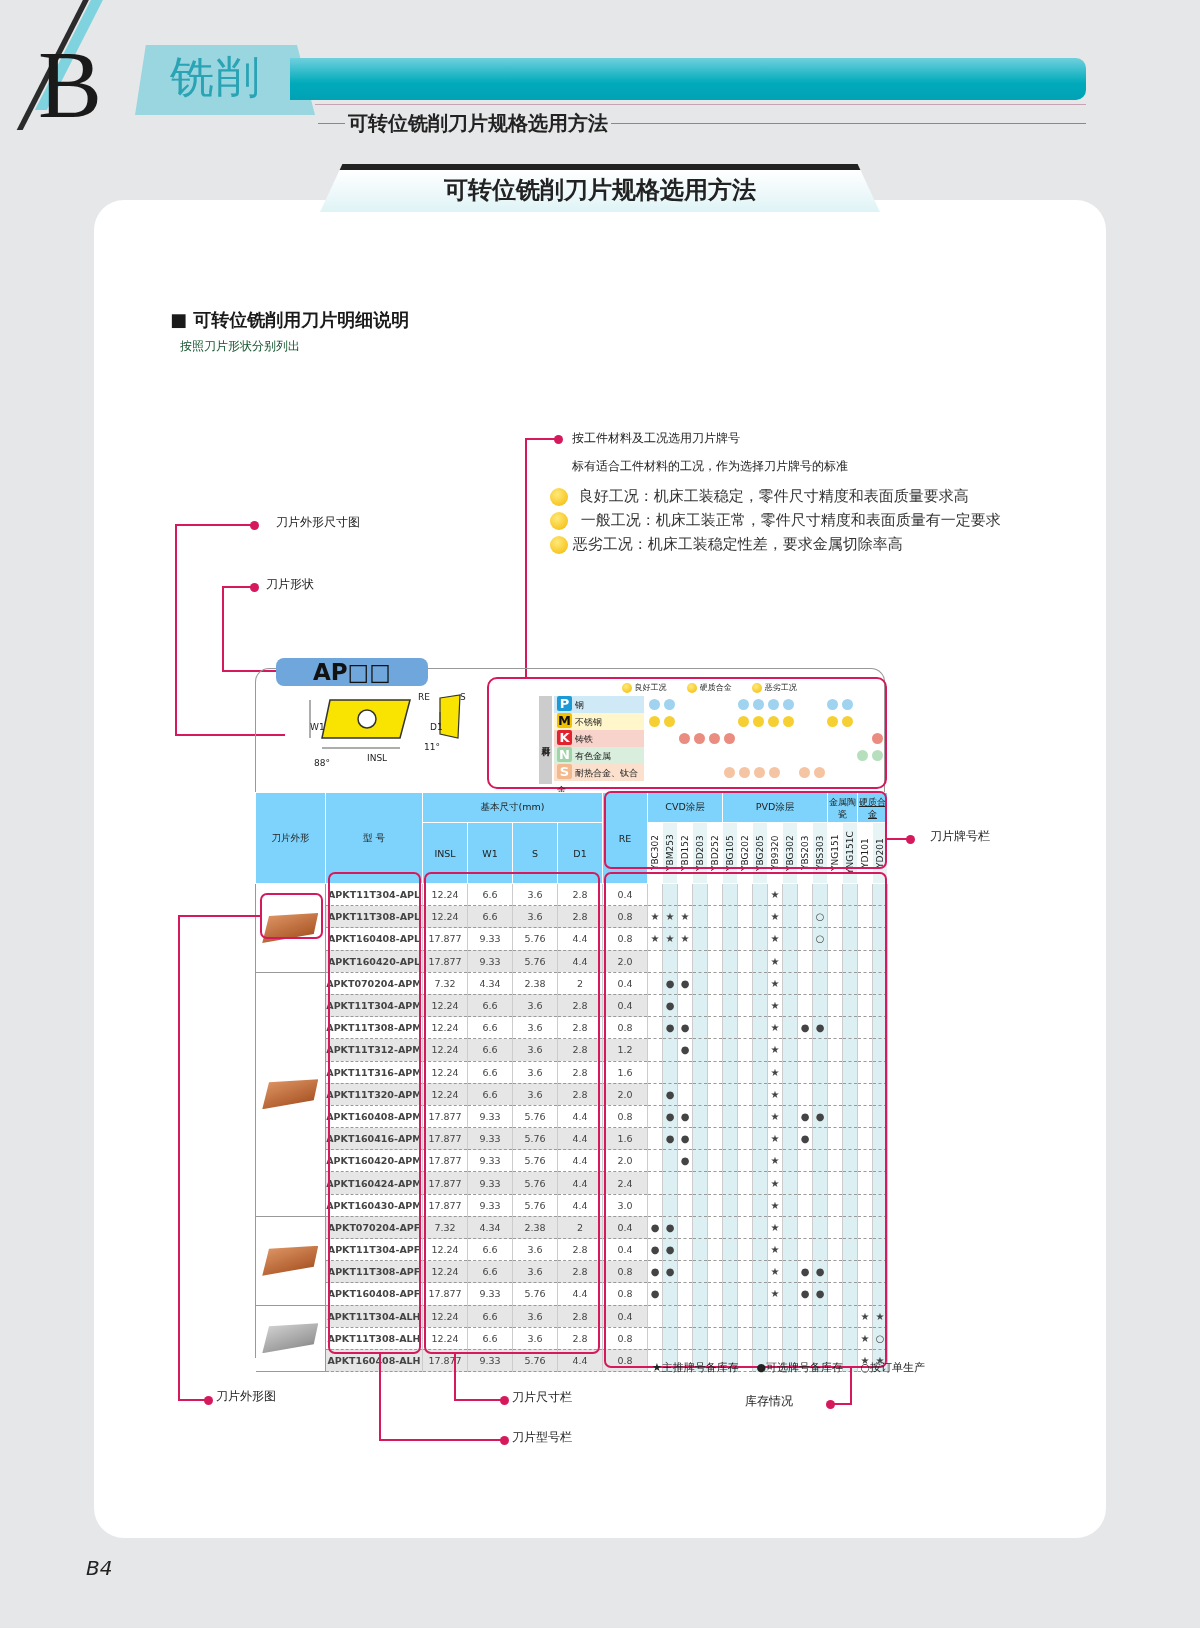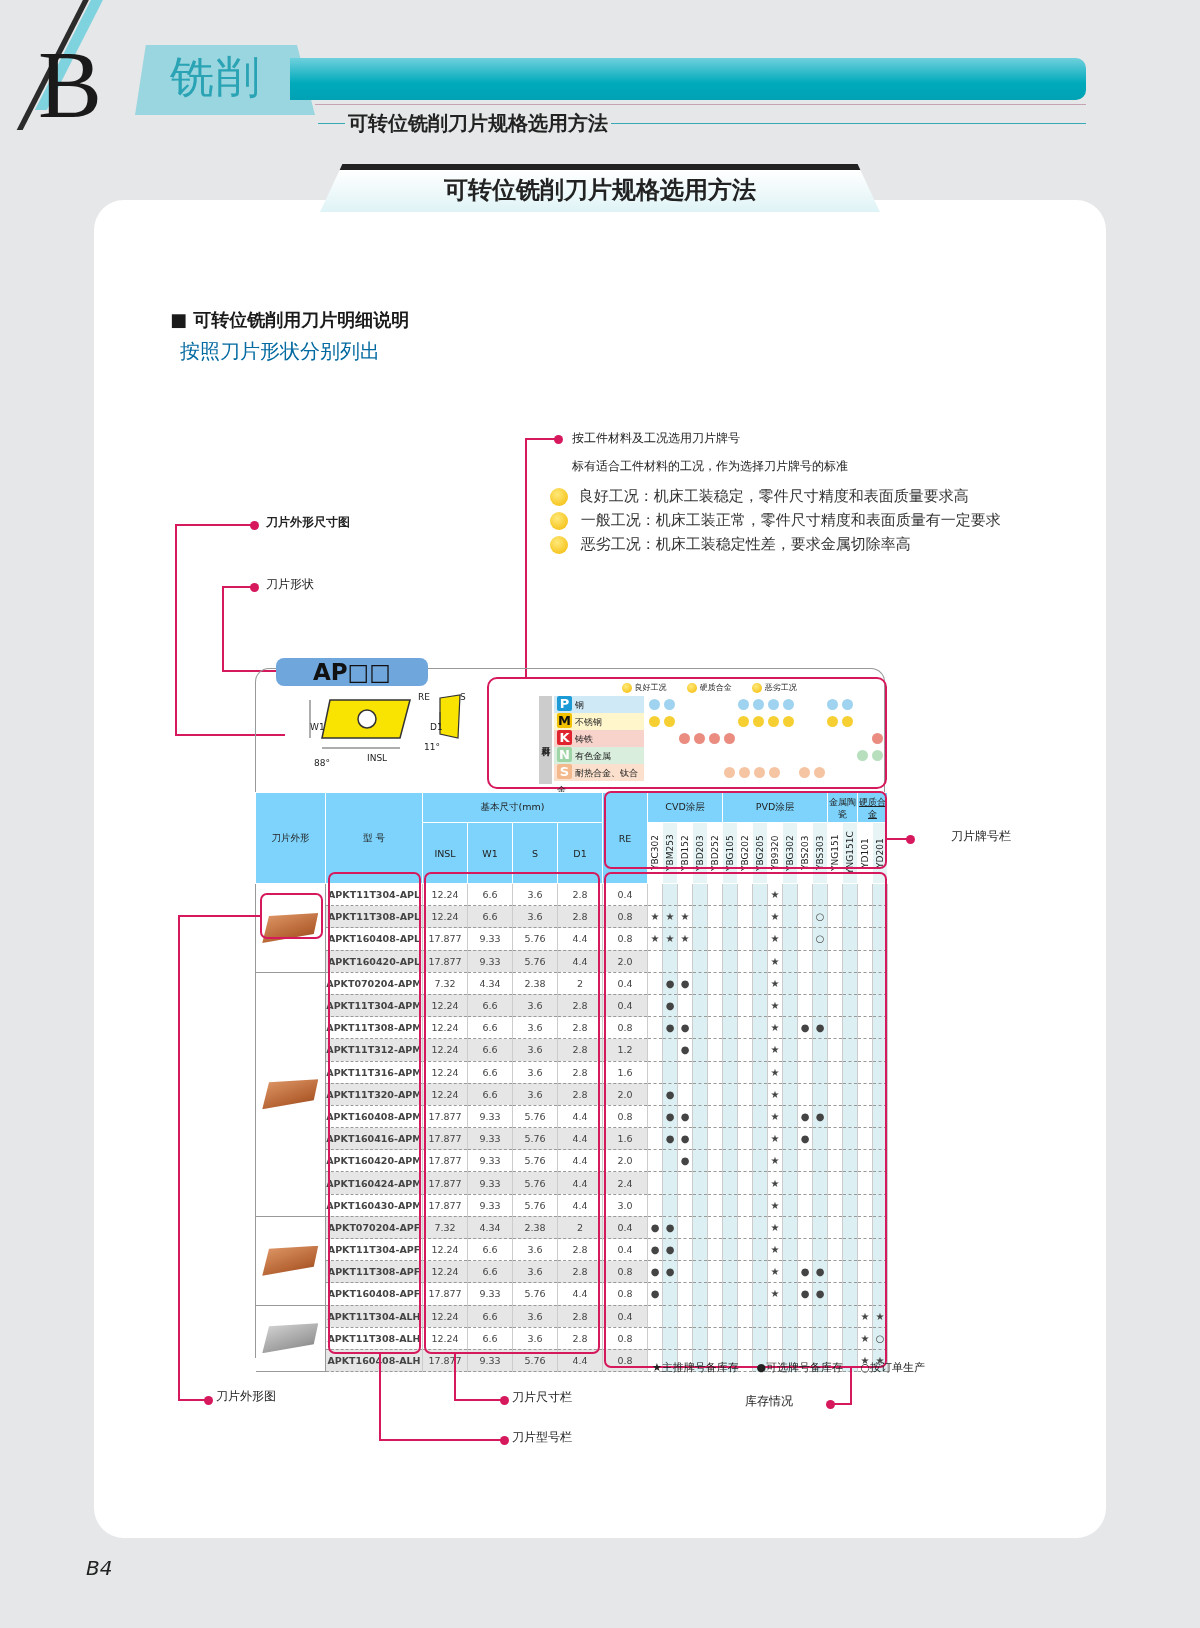--- a/index.html
+++ b/index.html
@@ -16,21 +16,21 @@
   .band-line1 { left: 315px; top: 104px; width: 771px; height: 1px; background: #c6a3b2; }
   .band-line2 { left: 318px; top: 123px; width: 768px; height: 1px; background: #3aa9b6; }
   .sub-title { left: 345px; top: 110px; font-size: 20px; font-weight: bold; color: #222; background: #e6e7e8; padding: 0 3px; }
 
   .section-tab { left: 320px; top: 164px; width: 560px; height: 48px; background: linear-gradient(#ffffff, #dff3f6); border-top: 6px solid #222; clip-path: polygon(4% 0, 96% 0, 100% 100%, 0 100%); border-radius: 10px 10px 0 0; }
   .section-tab-text { left: 320px; top: 174px; width: 560px; text-align: center; font-size: 24px; font-weight: bold; color: #222; }
 
   .card { left: 94px; top: 200px; width: 1012px; height: 1338px; background: #fff; border-radius: 30px; }
 
   .h-detail { left: 170px; top: 308px; font-size: 18px; font-weight: bold; color: #1a1a1a; }
-  .h-detail-sub { left: 180px; top: 338px; font-size: 20px; color: #0369a1; }
+  .h-detail-sub { left: 180px; top: 338px; font-size: 12px; color: #14532d; }
 
   .pink { background: #d6195c; }
   .dot { width: 9px; height: 9px; border-radius: 50%; background: #d6195c; }
   .callout { font-size: 12px; color: #222; }
 
   .face { width: 18px; height: 18px; border-radius: 50%; background: radial-gradient(circle at 40% 35%, #ffe97a, #f3b800); display: inline-block; vertical-align: middle; position: relative; }
   .cond-line { font-size: 15px; color: #333; }
 
   
   .frame { left: 255px; top: 668px; width: 630px; height: 690px; border: 1px solid #999; border-radius: 14px 14px 0 0; border-bottom: none; }
@@ -91,28 +91,28 @@
 <div class="abs cond-line" style="left:550px;top:487px;">
   <span class="face"></span>
   <span style="margin-left:6px">良好工况：机床工装稳定，零件尺寸精度和表面质量要求高</span>
 </div>
 <div class="abs cond-line" style="left:550px;top:511px;">
   <span class="face"></span>
   <span style="margin-left:8px">一般工况：机床工装正常，零件尺寸精度和表面质量有一定要求</span>
 </div>
 <div class="abs cond-line" style="left:550px;top:535px;">
   <span class="face"></span>
-  <span style="margin-left:8px">恶劣工况：机床工装稳定性差，要求金属切除率高</span>
+  <span style="">恶劣工况：机床工装稳定性差，要求金属切除率高</span>
 </div>
 
 <div class="abs pink" style="left:175px;top:524px;width:2px;height:212px;"></div>
 <div class="abs pink" style="left:175px;top:524px;width:77px;height:2px;"></div>
 <div class="abs pink" style="left:175px;top:734px;width:110px;height:2px;"></div>
 <div class="abs dot" style="left:250px;top:521px;"></div>
-<div class="abs callout" style="left:266px;top:514px;font-weight:bold;">刀片外形尺寸图</div>
+<div class="abs callout" style="left:276px;top:514px;">刀片外形尺寸图</div>
 
 <div class="abs pink" style="left:222px;top:586px;width:2px;height:86px;"></div>
 <div class="abs pink" style="left:222px;top:586px;width:30px;height:2px;"></div>
 <div class="abs pink" style="left:222px;top:670px;width:56px;height:2px;"></div>
 <div class="abs dot" style="left:250px;top:583px;"></div>
 <div class="abs callout" style="left:266px;top:576px;">刀片形状</div>
 
 <div class="abs frame"></div>
 <div class="abs ap-badge">AP□□</div>
 
@@ -808,21 +808,21 @@
 </table>
 
 <div class="redbox" style="left:260px;top:893px;width:63px;height:46px;"></div>
 <div class="redbox" style="left:328px;top:872px;width:93px;height:482px;"></div>
 <div class="redbox" style="left:424px;top:872px;width:176px;height:482px;"></div>
 <div class="redbox" style="left:604px;top:872px;width:283px;height:496px;"></div>
 <div class="redbox" style="left:604px;top:791px;width:283px;height:78px;"></div>
 
 <div class="abs pink" style="left:887px;top:838px;width:22px;height:2px;"></div>
 <div class="abs dot" style="left:906px;top:835px;"></div>
-<div class="abs callout" style="left:930px;top:828px;margin-left:21px;">刀片牌号栏</div>
+<div class="abs callout" style="left:930px;top:828px;">刀片牌号栏</div>
 
 <div class="abs legend-bottom">
   <span>★主推牌号备库存</span>
   <span style="margin-left:14px">●可选牌号备库存</span>
   <span style="margin-left:14px">○按订单生产</span>
 </div>
 
 <div class="abs pink" style="left:178px;top:915px;width:2px;height:486px;"></div>
 <div class="abs pink" style="left:178px;top:915px;width:84px;height:2px;"></div>
 <div class="abs pink" style="left:178px;top:1399px;width:30px;height:2px;"></div>

